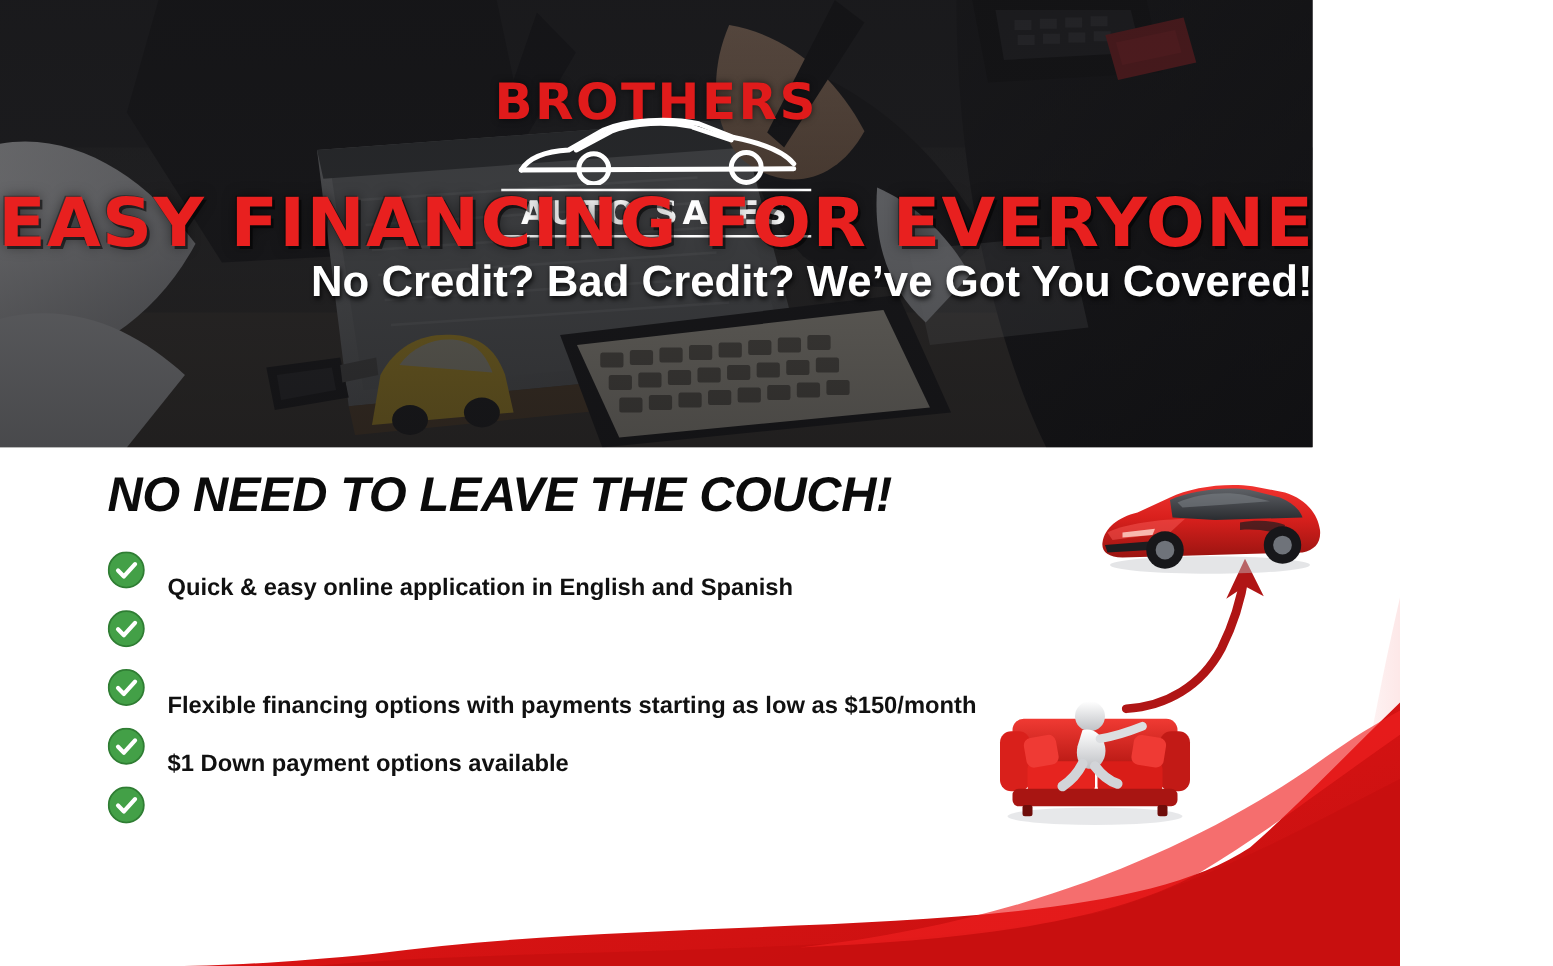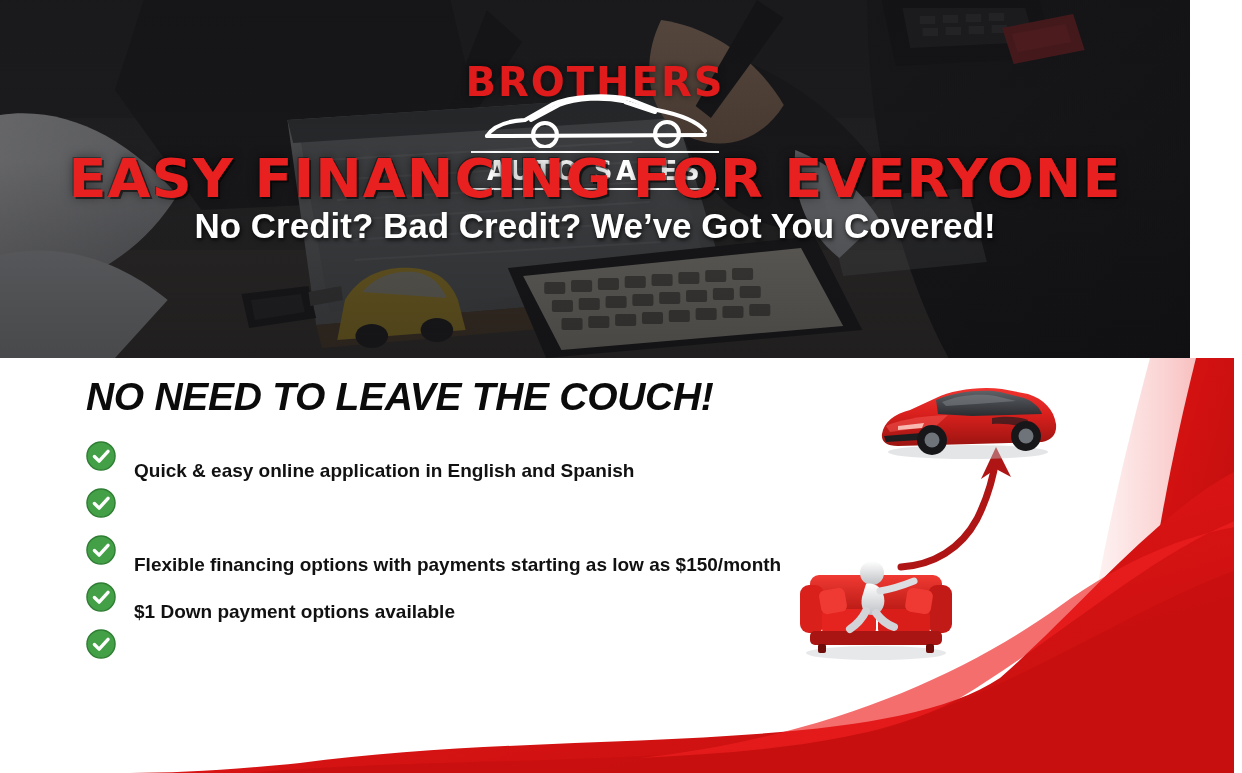--- a/index.html
+++ b/index.html
@@ -6,21 +6,21 @@
   * { margin:0; padding:0; box-sizing:border-box; }
   html, body {
     width:1242px; height:773px; overflow:hidden;
     background:#ffffff;
     font-family:"Liberation Sans", sans-serif;
   }
   #page { position:relative; width:1242px; height:773px; overflow:hidden; background:#fff; }
 
   
   .hero {
-    position:absolute; left:0; top:0; width:1190px; height:358px;
+    position:absolute; left:0; top:0; width:1050px; height:358px;
     overflow:hidden; background:#1d1d1f;
   }
   .hero-photo { position:absolute; inset:0; }
   .hero-photo svg { display:block; width:100%; height:100%; }
   .hero-scrim {
     position:absolute; inset:0;
     background:linear-gradient(180deg, rgba(20,20,22,.62) 0%, rgba(22,22,24,.58) 45%, rgba(18,18,20,.70) 100%);
   }
 
   .logo-wrap {
@@ -41,28 +41,28 @@
 
   .headline {
     position:absolute; left:0; right:0; top:152px; text-align:center; z-index:6;
     font-family:"DejaVu Sans", sans-serif;
     font-size:54px; font-weight:bold; letter-spacing:1px;
     color:#e8201f; line-height:1;
     transform:scaleX(1.03);
     text-shadow:2px 2px 0 rgba(0,0,0,.55), -1px -1px 0 rgba(0,0,0,.35), 0 0 10px rgba(0,0,0,.5);
   }
   .subheadline {
-    position:absolute; left:0; right:0; top:205px; text-align:center; z-index:6;
+    position:absolute; left:0; right:0; top:205px; text-align:right; z-index:6;
     font-family:"Liberation Sans", sans-serif;
     font-size:35px; font-weight:bold; color:#ffffff; line-height:1.2;
     text-shadow:1px 2px 4px rgba(0,0,0,.8);
   }
 
   
-  .panel { position:absolute; left:0; top:358px; width:1234px; height:415px; background:#fff; overflow:hidden; }
+  .panel { position:absolute; left:0; top:358px; width:1120px; height:415px; background:#fff; overflow:hidden; }
   .swoosh { position:absolute; inset:0; width:1242px; height:415px; }
 
   .panel-title {
     position:absolute; left:86px; top:17px;
     font-family:"Liberation Sans", sans-serif;
     font-size:39px; font-weight:bold; font-style:italic;
     color:#0b0b0b; letter-spacing:-.3px; white-space:nowrap; z-index:4;
   }
 
   .benefits { position:absolute; left:86px; top:74px; z-index:4; }

